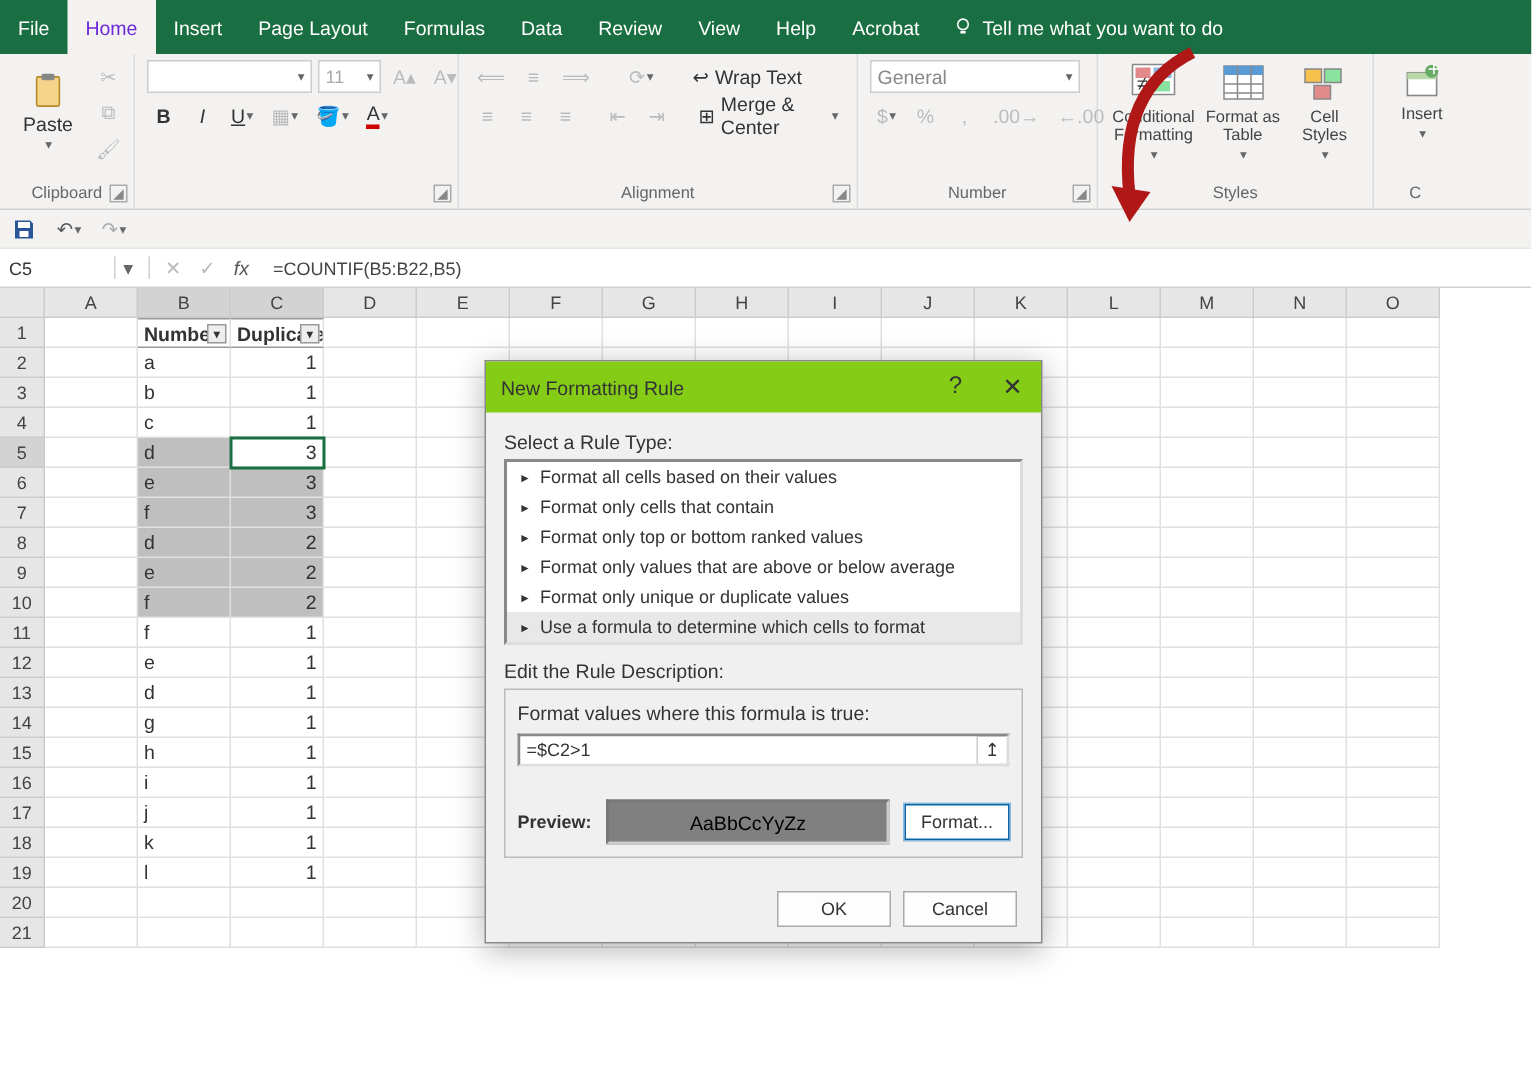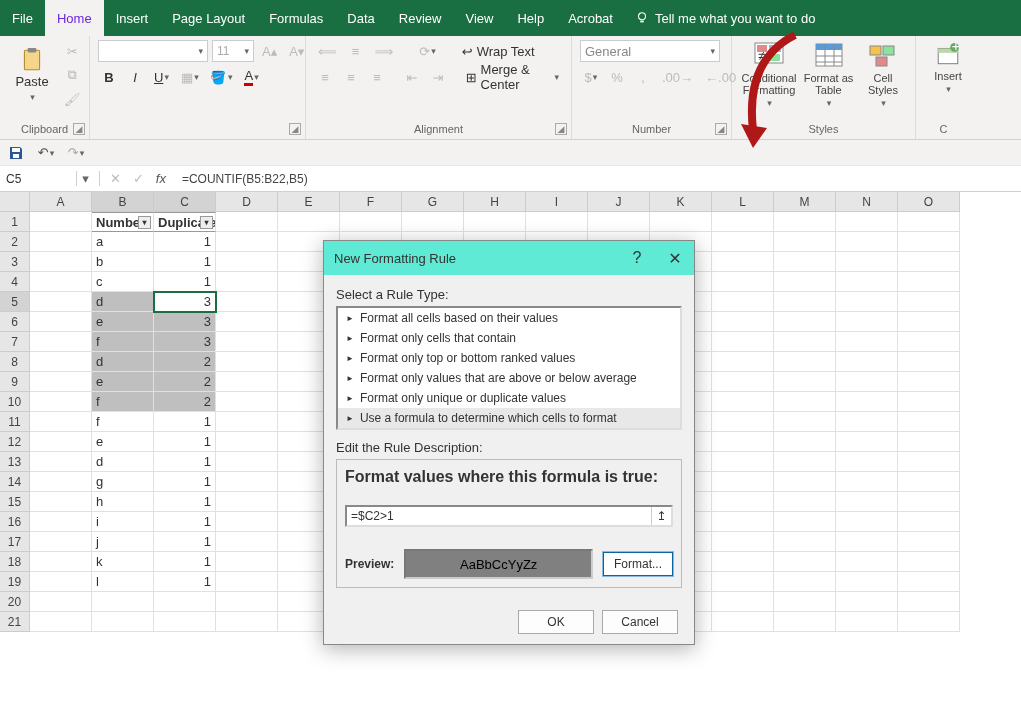--- a/index.html
+++ b/index.html
@@ -48,32 +48,32 @@
 .rowh.sel{background:#d3d3d3}
 .cell{width:62px;border-right:1px solid #e0e0e0;border-bottom:1px solid #e0e0e0;padding:0 4px;line-height:20px;font-size:13px;overflow:hidden;white-space:nowrap}
 .cell.hdr{font-weight:600;background:#fff;position:relative;border-top:1px solid #999;border-bottom:1px solid #999}
 .cell.hdr:first-of-type{border-left:1px solid #999}
 .cell.hdr .filt{position:absolute;right:2px;top:3px;width:13px;height:13px;border:1px solid #999;background:#eee;font-size:8px;display:flex;align-items:center;justify-content:center}
 .cell.num{text-align:right}
 .cell.shade{background:#bfbfbf}
 .cell.active{outline:2px solid #1a6f42;outline-offset:-1px;z-index:2;position:relative;background:#fff}
 
 .dialog{position:absolute;left:323px;top:240px;width:372px;background:#f0f0f0;border:1px solid #888;box-shadow:0 4px 20px rgba(0,0,0,.3);z-index:100}
-.dtitle{display:flex;align-items:center;justify-content:space-between;padding:8px 10px;background:#5eead4}
+.dtitle{display:flex;align-items:center;justify-content:space-between;padding:8px 10px;background:#84cc16}
 .dtitle h3{font-size:13px;font-weight:400}
 .dtitle .r{display:flex;gap:20px}
 .dtitle .xb{width:18px;height:18px;display:flex;align-items:center;justify-content:center;font-size:16px}
 .dbody{padding:8px 12px 12px}
 .dlbl{font-size:12px;margin:4px 0;text-decoration:underline;text-decoration-color:transparent}
 .rulebox{border:2px inset #ddd;background:#fff;margin-bottom:10px}
 .ruleitem{padding:3px 8px;font-size:12px;display:flex;align-items:center;gap:4px}
 .ruleitem.sel{background:#e8e8e8}
 .ruleitem::before{content:"►";font-size:8px;margin-right:2px}
 .editbox{border:1px solid #bbb;padding:8px;background:#f0f0f0}
-.fmlbl{font-size:16px;font-weight:700;margin-bottom:19px}
+.fmlbl{font-size:13px;font-weight:400;margin-bottom:6px}
 .fminput{display:flex;border:2px inset #ddd;background:#fff;height:22px}
 .fminput input{flex:1;border:none;padding:0 4px;font-size:12px;outline:none}
 .fminput .pick{width:20px;border-left:1px solid #ccc;display:flex;align-items:center;justify-content:center;font-size:12px}
 .prevrow{display:flex;align-items:center;gap:10px;margin-top:22px}
 .prevlbl{font-size:12px;font-weight:600}
 .prevbox{flex:1;height:30px;background:#808080;border:2px inset #ccc;display:flex;align-items:center;justify-content:center;font-size:13px;color:#000}
 .fmtbtn{height:24px;padding:0 10px;border:1px solid #0a64a4;background:#fff;font-size:12px;box-shadow:0 0 0 1px #8ab9e0}
 .dact{display:flex;justify-content:flex-end;gap:8px;padding:10px 16px}
 .dbtn{height:24px;width:76px;border:1px solid #aaa;background:#fdfdfd;font-size:12px}
 

